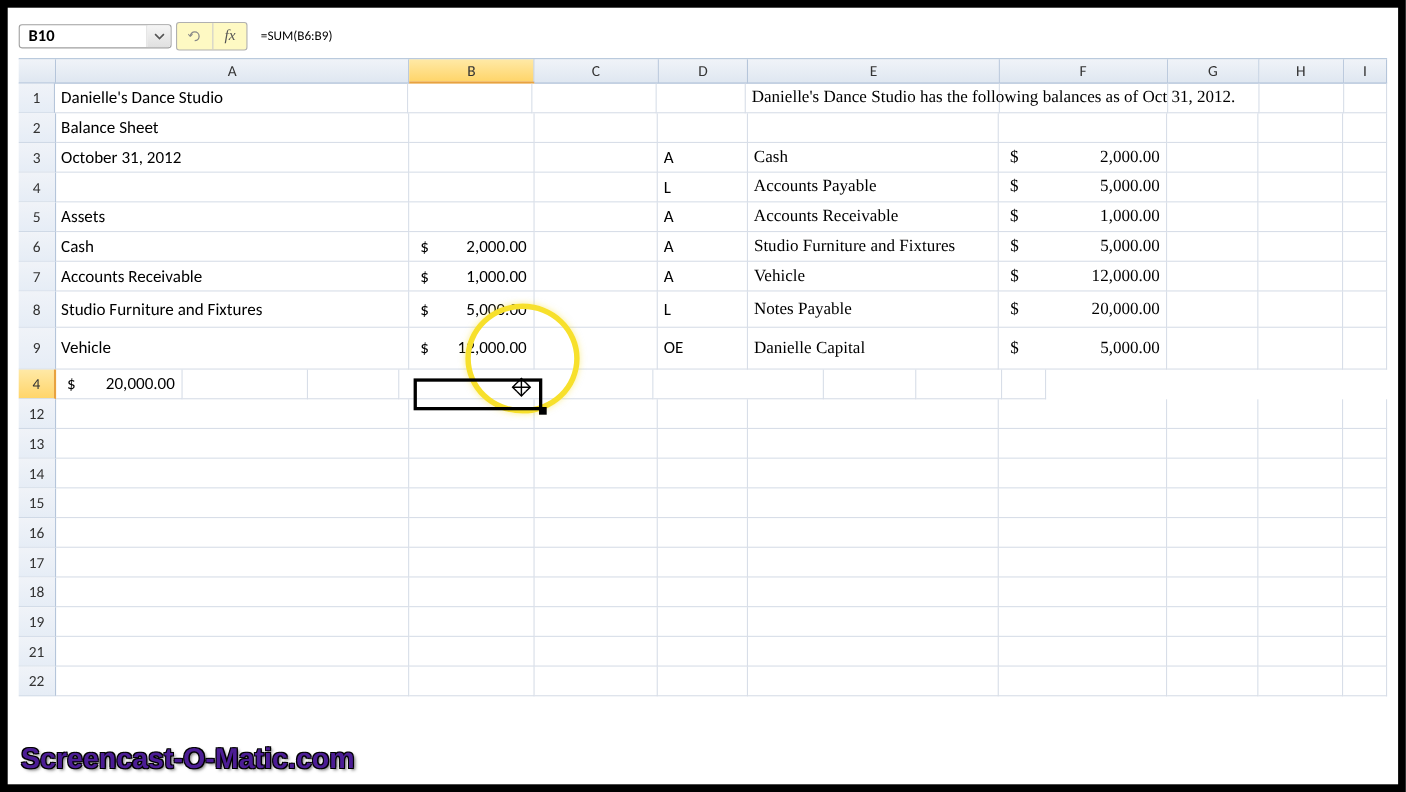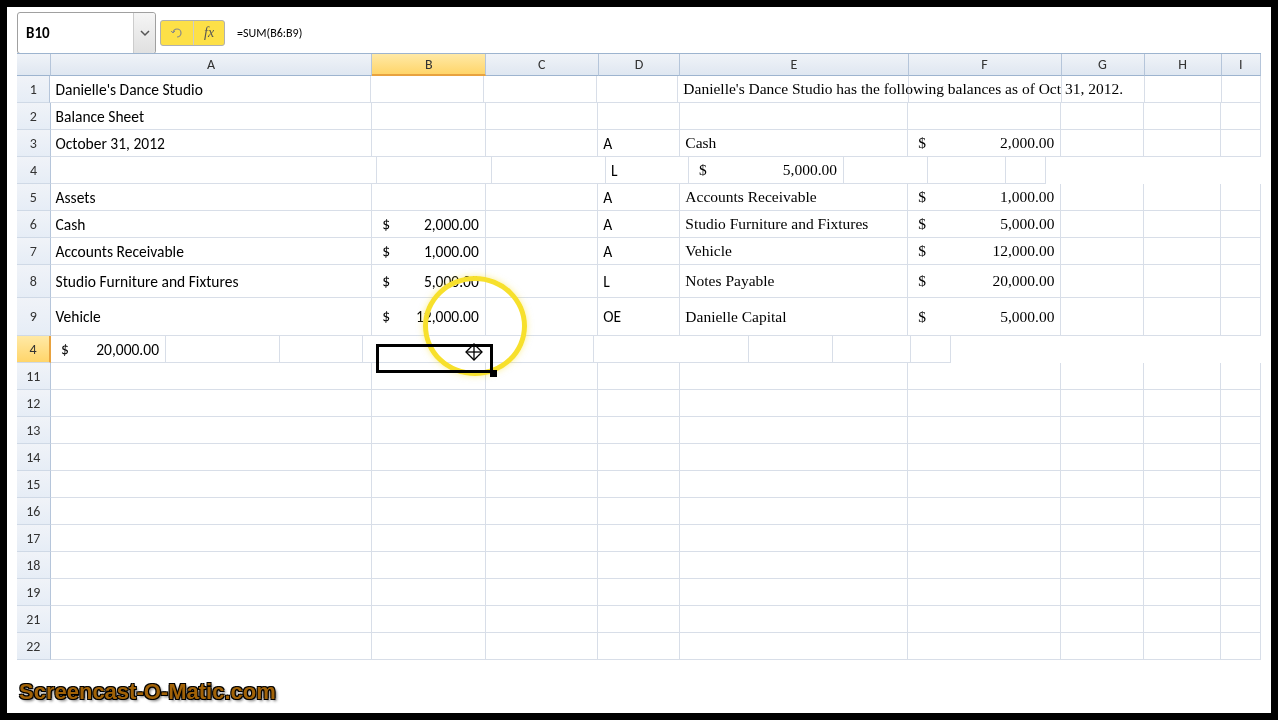--- a/index.html
+++ b/index.html
@@ -3,25 +3,25 @@
 <meta charset="utf-8">
 <style>
 * { margin:0; padding:0; box-sizing:border-box; }
 body { font-family: Calibri, Arial, sans-serif; font-size:15px; background:#fff; overflow:hidden; width:1278px; height:720px; position:relative; }
 
 
 .frame { position:absolute; top:0; left:0; right:0; bottom:0; border:7px solid #000; }
 
 
 .fbar { position:absolute; left:10px; right:10px; top:12px; height:28px; display:flex; align-items:center; }
-.namebox-wrap { display:flex; align-items:stretch; border:1px solid #a0a0a0; border-radius:3px; background:#fff; height:42px; }
+.namebox-wrap { display:flex; align-items:stretch; border:1px solid #a0a0a0; border-radius:3px; background:#fff; height:22px; }
 .namebox { width:115px; padding-left:8px; font-size:15px; font-weight:bold; display:flex; align-items:center; }
 .namebox-dd { width:22px; display:flex; align-items:center; justify-content:center; border-left:1px solid #ccc; background:linear-gradient(#f5f5f5,#e0e0e0); border-radius:0 3px 3px 0; }
 .namebox-dd svg { width:10px; height:10px; }
-.fx-icons { display:flex; align-items:center; margin-left:4px; height:26px; border:1px solid #b0b0b0; border-radius:3px; background:#fde047; }
+.fx-icons { display:flex; align-items:center; margin-left:4px; height:26px; border:1px solid #b0b0b0; border-radius:3px; background:#fef9c3; }
 .fx-btn { padding:0 10px; display:flex; align-items:center; height:100%; font-style:italic; font-family:"Times New Roman",serif; font-size:14px; color:#555; }
 .fx-btn:first-child { border-right:1px solid #ccc; }
 .formula-input { flex:1; margin-left:4px; height:26px; display:flex; align-items:center; padding-left:8px; font-size:12px; }
 
 
 .gridwrap { position:absolute; left:10px; top:46px; right:10px; bottom:40px; border-top:1px solid #9db4cf; }
 
 .hdr-row { display:flex; height:22px; }
 .corner { width:34px; background:linear-gradient(#f0f3f8,#dfe7f1); border-right:1px solid #b5c5da; border-bottom:1px solid #9db4cf; }
 .colhdr { background:linear-gradient(#f0f3f8,#dfe7f1); border-right:1px solid #b5c5da; border-bottom:1px solid #9db4cf; display:flex; align-items:center; justify-content:center; font-size:14px; color:#333; }
@@ -41,21 +41,21 @@
 .cA{width:326px}.cB{width:115px}.cC{width:114px}.cD{width:83px}.cE{width:231px}.cF{width:155px}.cG{width:84px}.cH{width:78px}.cI{width:40px}
 
 
 .active-outline { position:absolute; border:3px solid #000; pointer-events:none; z-index:5; }
 .fill-handle { position:absolute; width:7px; height:7px; background:#000; z-index:6; }
 
 
 .hl-circle { position:absolute; border:5px solid #f7e02c; border-radius:50%; pointer-events:none; box-shadow:0 0 6px rgba(247,224,44,.5); z-index:4; }
 
 
-.watermark { position:absolute; left:12px; bottom:8px; font-family:Arial,sans-serif; font-size:22px; font-weight:bold; color:#a16207; text-shadow:-1px -1px 0 #000,1px -1px 0 #000,-1px 1px 0 #000,1px 1px 0 #000,2px 2px 3px rgba(0,0,0,.6); }
+.watermark { position:absolute; left:12px; bottom:8px; font-family:Arial,sans-serif; font-size:26px; font-weight:bold; color:#4c1d95; text-shadow:-1px -1px 0 #000,1px -1px 0 #000,-1px 1px 0 #000,1px 1px 0 #000,2px 2px 3px rgba(0,0,0,.6); }
 
 
 .cursor { position:absolute; z-index:10; width:20px; height:20px; }
 .cursor svg { width:20px; height:20px; }
 </style>
 </head>
 <body>
 
 <div class="frame">
 
@@ -131,20 +131,21 @@
         <div class="cell cG"></div>
         <div class="cell cH"></div>
         <div class="cell cI"></div>
       </div>
       <div class="row">
         <div class="rowhdr">4</div>
         <div class="cell cA"></div>
         <div class="cell cB"></div>
         <div class="cell cC"></div>
         <div class="cell cD">L</div>
+        <div class="cell cE serif">Accounts Payable</div>
         <div class="cell cF serif money">
           <span class="cur">$</span>
           <span>5,000.00</span>
         </div>
         <div class="cell cG"></div>
         <div class="cell cH"></div>
         <div class="cell cI"></div>
       </div>
       <div class="row">
         <div class="rowhdr">5</div>
@@ -232,32 +233,20 @@
         <div class="cell cG"></div>
         <div class="cell cH"></div>
         <div class="cell cI"></div>
       </div>
       <div class="row">
         <div class="rowhdr sel">4</div>
         <div class="cell cB money">
           <span class="cur">$</span>
           <span>20,000.00</span>
         </div>
-        <div class="cell cC"></div>
-        <div class="cell cD"></div>
-        <div class="cell cE"></div>
-        <div class="cell cF"></div>
-        <div class="cell cG"></div>
-        <div class="cell cH"></div>
-        <div class="cell cI"></div>
-      </div>
-      <div class="row">
-        <div class="rowhdr">11</div>
-        <div class="cell cA"></div>
-        <div class="cell cB"></div>
         <div class="cell cC"></div>
         <div class="cell cD"></div>
         <div class="cell cE"></div>
         <div class="cell cF"></div>
         <div class="cell cG"></div>
         <div class="cell cH"></div>
         <div class="cell cI"></div>
       </div>
       <div class="row">
         <div class="rowhdr">12</div>

